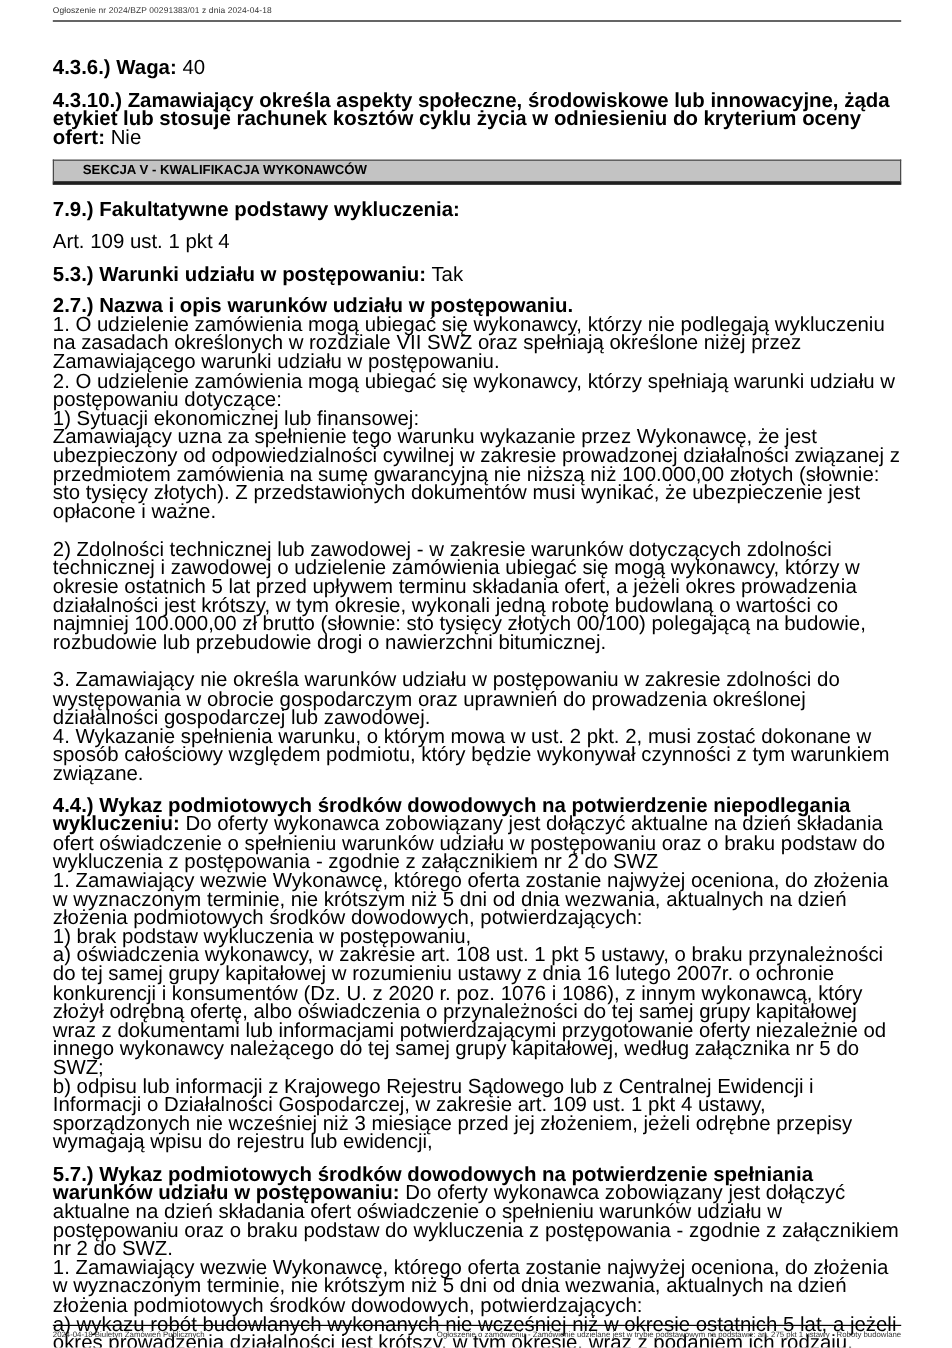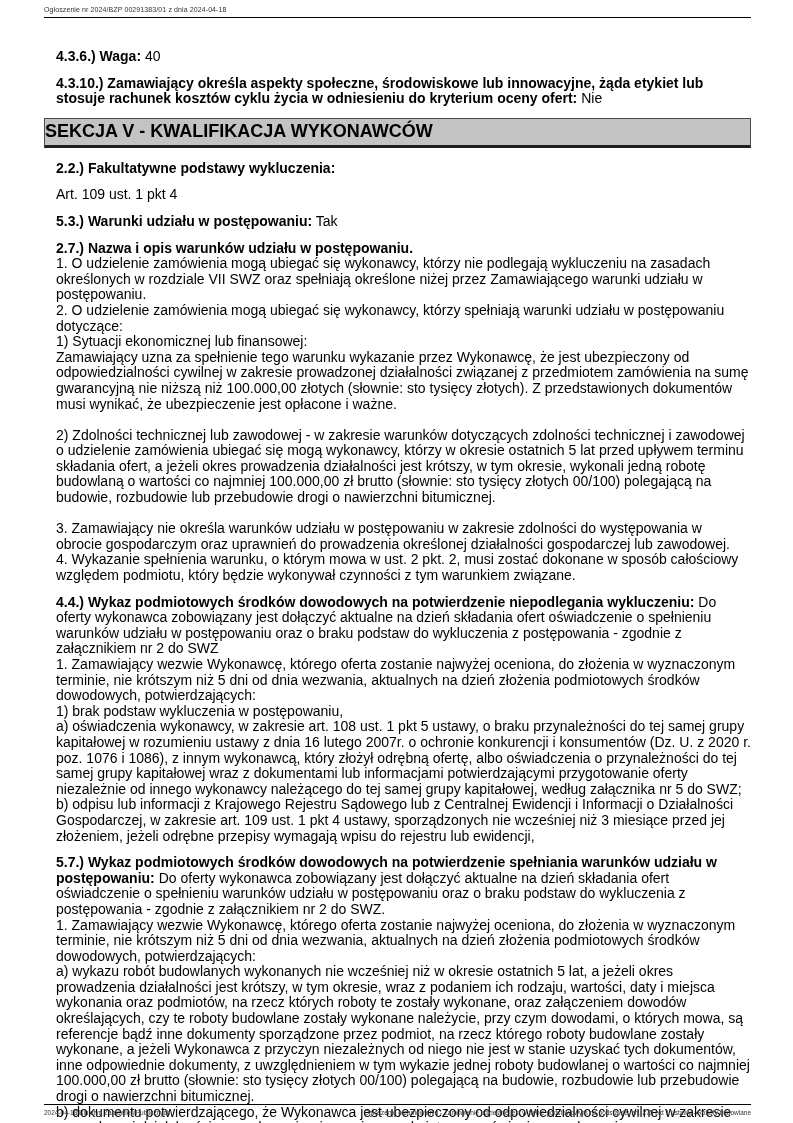--- a/index.html
+++ b/index.html
@@ -15,33 +15,33 @@
     position: absolute; top: 6px; left: 44px; right: 42px;
     border-bottom: 1.5px solid #000;
     padding-bottom: 4px;
     font-size: 7px; color: #333;
     letter-spacing: 0.1px;
   }
   .content {
     position: absolute; top: 49px; left: 44px; width: 707px;
   }
   .para {
-    font-size: 14px;
+    font-size: 17px;
     line-height: 15.6px;
-    margin: 0 0 11px 12px;
+    margin: 0 0 11px 0;
   }
   .b { font-weight: bold; }
   .val { white-space: pre-line; }
   .section-bar {
     background: #c3c3c3;
     border: 1px solid #4a4a4a;
     border-bottom: 3px solid #1f1f1f;
     font-weight: bold;
-    font-size: 18px;
-    padding: 2px 6px 3px 0;
+    font-size: 11px;
+    padding: 2px 6px 3px 24px;
     margin: 2px 0 13px 0;
   }
   .page-footer {
     position: absolute; left: 44px; right: 42px; bottom: 7px;
     border-top: 1.5px solid #000;
     padding-top: 4px;
     display: flex; justify-content: space-between;
     font-size: 6.5px; color: #333;
   }
 </style>
@@ -63,21 +63,21 @@
     <span class="b">4.3.10.) Zamawiający określa aspekty społeczne, środowiskowe lub innowacyjne, żąda etykiet lub stosuje rachunek kosztów cyklu życia w odniesieniu do kryterium oceny ofert:</span>
     <span class="val">Nie</span>
   </p>
 
   <div class="section-bar" style="background: rgb(195, 195, 195);">
     <span>SEKCJA V - KWALIFIKACJA WYKONAWCÓW</span>
   </div>
 
 
   <p class="para">
-    <span class="b">2.2.) Fakultatywne podstawy wykluczenia:</span>
+    <span class="b">7.9.) Fakultatywne podstawy wykluczenia:</span>
     <span class="val"></span>
   </p>
 
   <p class="para">
     <span class="val">Art. 109 ust. 1 pkt 4</span>
   </p>
 
 
   <p class="para">
     <span class="b">5.3.) Warunki udziału w postępowaniu:</span>

